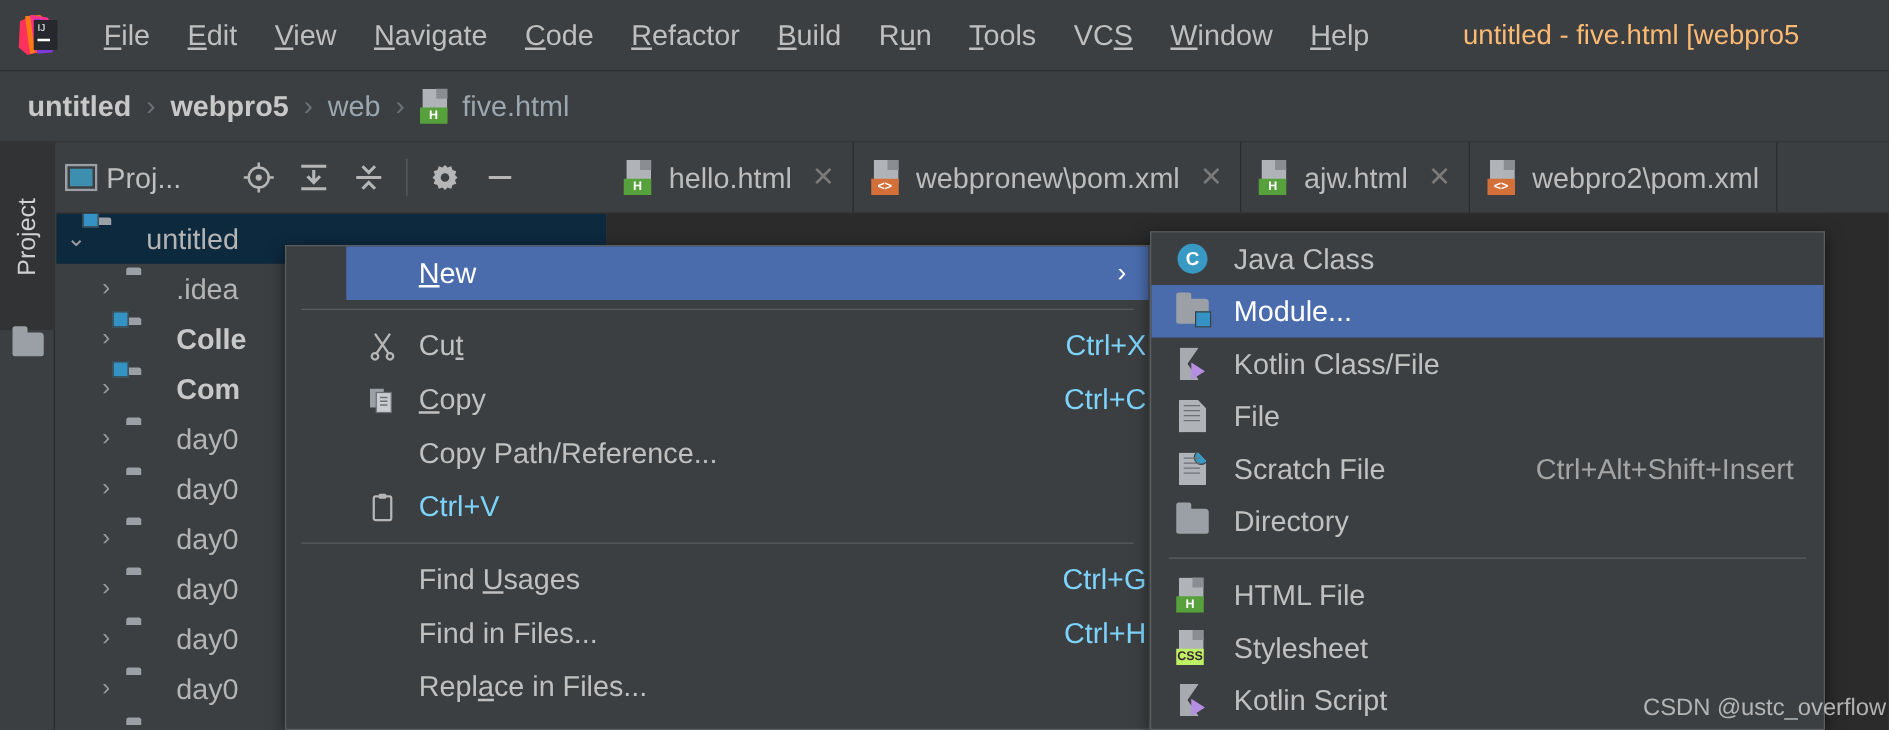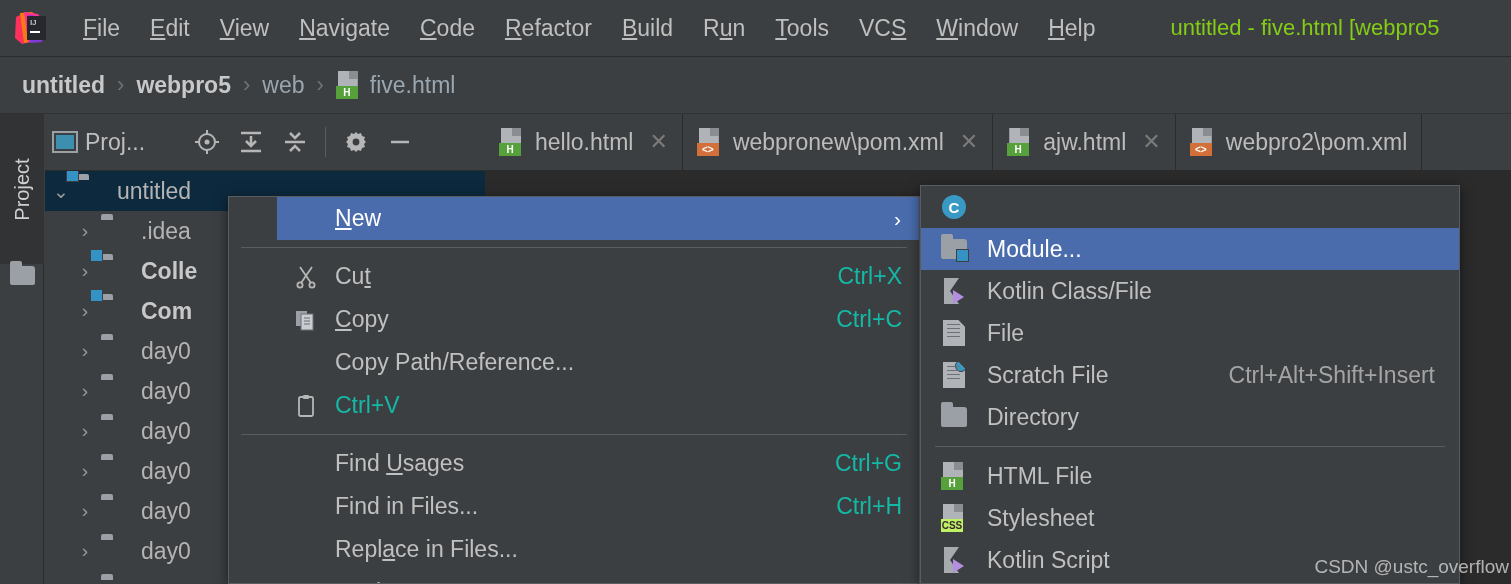--- a/index.html
+++ b/index.html
@@ -18,21 +18,21 @@
     display:flex; align-items:center;
     border-bottom:1px solid #2b2b2b;
   }
   #ij-logo { width:34px; height:34px; margin-left:14px; margin-right:20px; position:relative; }
   .menu-item {
     font-size:23px; color:#bfbfbf; padding:0 15px; white-space:nowrap;
     line-height:57px; cursor:default;
   }
   .menu-item .mn { text-decoration:underline; }
   #window-title {
-    font-size:22px; color:#84cc16; margin-left:60px; white-space:nowrap;
+    font-size:22px; color:#fdba74; margin-left:60px; white-space:nowrap;
     overflow:hidden;
   }
 
   
   #breadcrumb {
     position:absolute; left:0; top:57px; width:1511px; height:57px;
     background:#3c3f41; display:flex; align-items:center;
     border-bottom:1px solid #323232;
   }
   .crumb { font-size:23px; color:#9aa7b0; white-space:nowrap; }
@@ -142,21 +142,21 @@
     box-shadow:0 3px 12px rgba(0,0,0,.55);
     overflow:hidden;
   }
   .ctx-row {
     height:43px; display:flex; align-items:center; position:relative;
     font-size:23px; color:#c0c0c0; white-space:nowrap;margin-left:48px;
   }
   .ctx-row.hl { background:#4a6cad; color:#ffffff; }
   .ctx-row .ic { width:58px; display:flex; align-items:center; justify-content:center; }
   .ctx-row .lbl { flex:1; }
-  .ctx-row .acc { color:#14b8a6; padding-right:17px; font-size:23px; }
+  .ctx-row .acc { color:#7dd3fc; padding-right:2px; font-size:23px; }
   .ctx-row .submenu-arrow { padding-right:18px; font-size:21px; }
   .ctx-div { height:1px; background:#5a5d5f; margin:7px 12px; }
   .u { text-decoration:underline; }
 
   
   #submenu {
     position:absolute; left:920px; top:185px; width:540px; height:399px;
     background:#3c3f41; border:1px solid #5a5d5f;
     box-shadow:0 3px 12px rgba(0,0,0,.55);
     overflow:hidden;
@@ -473,20 +473,21 @@
     <span class="submenu-arrow">›</span>
   </div>
 </div>
 
 <div id="submenu">
 
   <div class="sub-row">
     <span class="ic">
         <span class="circ-c">C</span>
       </span>
+    <span class="lbl">Java Class</span>
   </div>
 
   <div class="sub-row hl">
     <span class="ic">
       <span class="folder module" style="width:26px;height:20px;"></span>
     </span>
     <span class="lbl">Module...</span>
   </div>
 
   <div class="sub-row">

